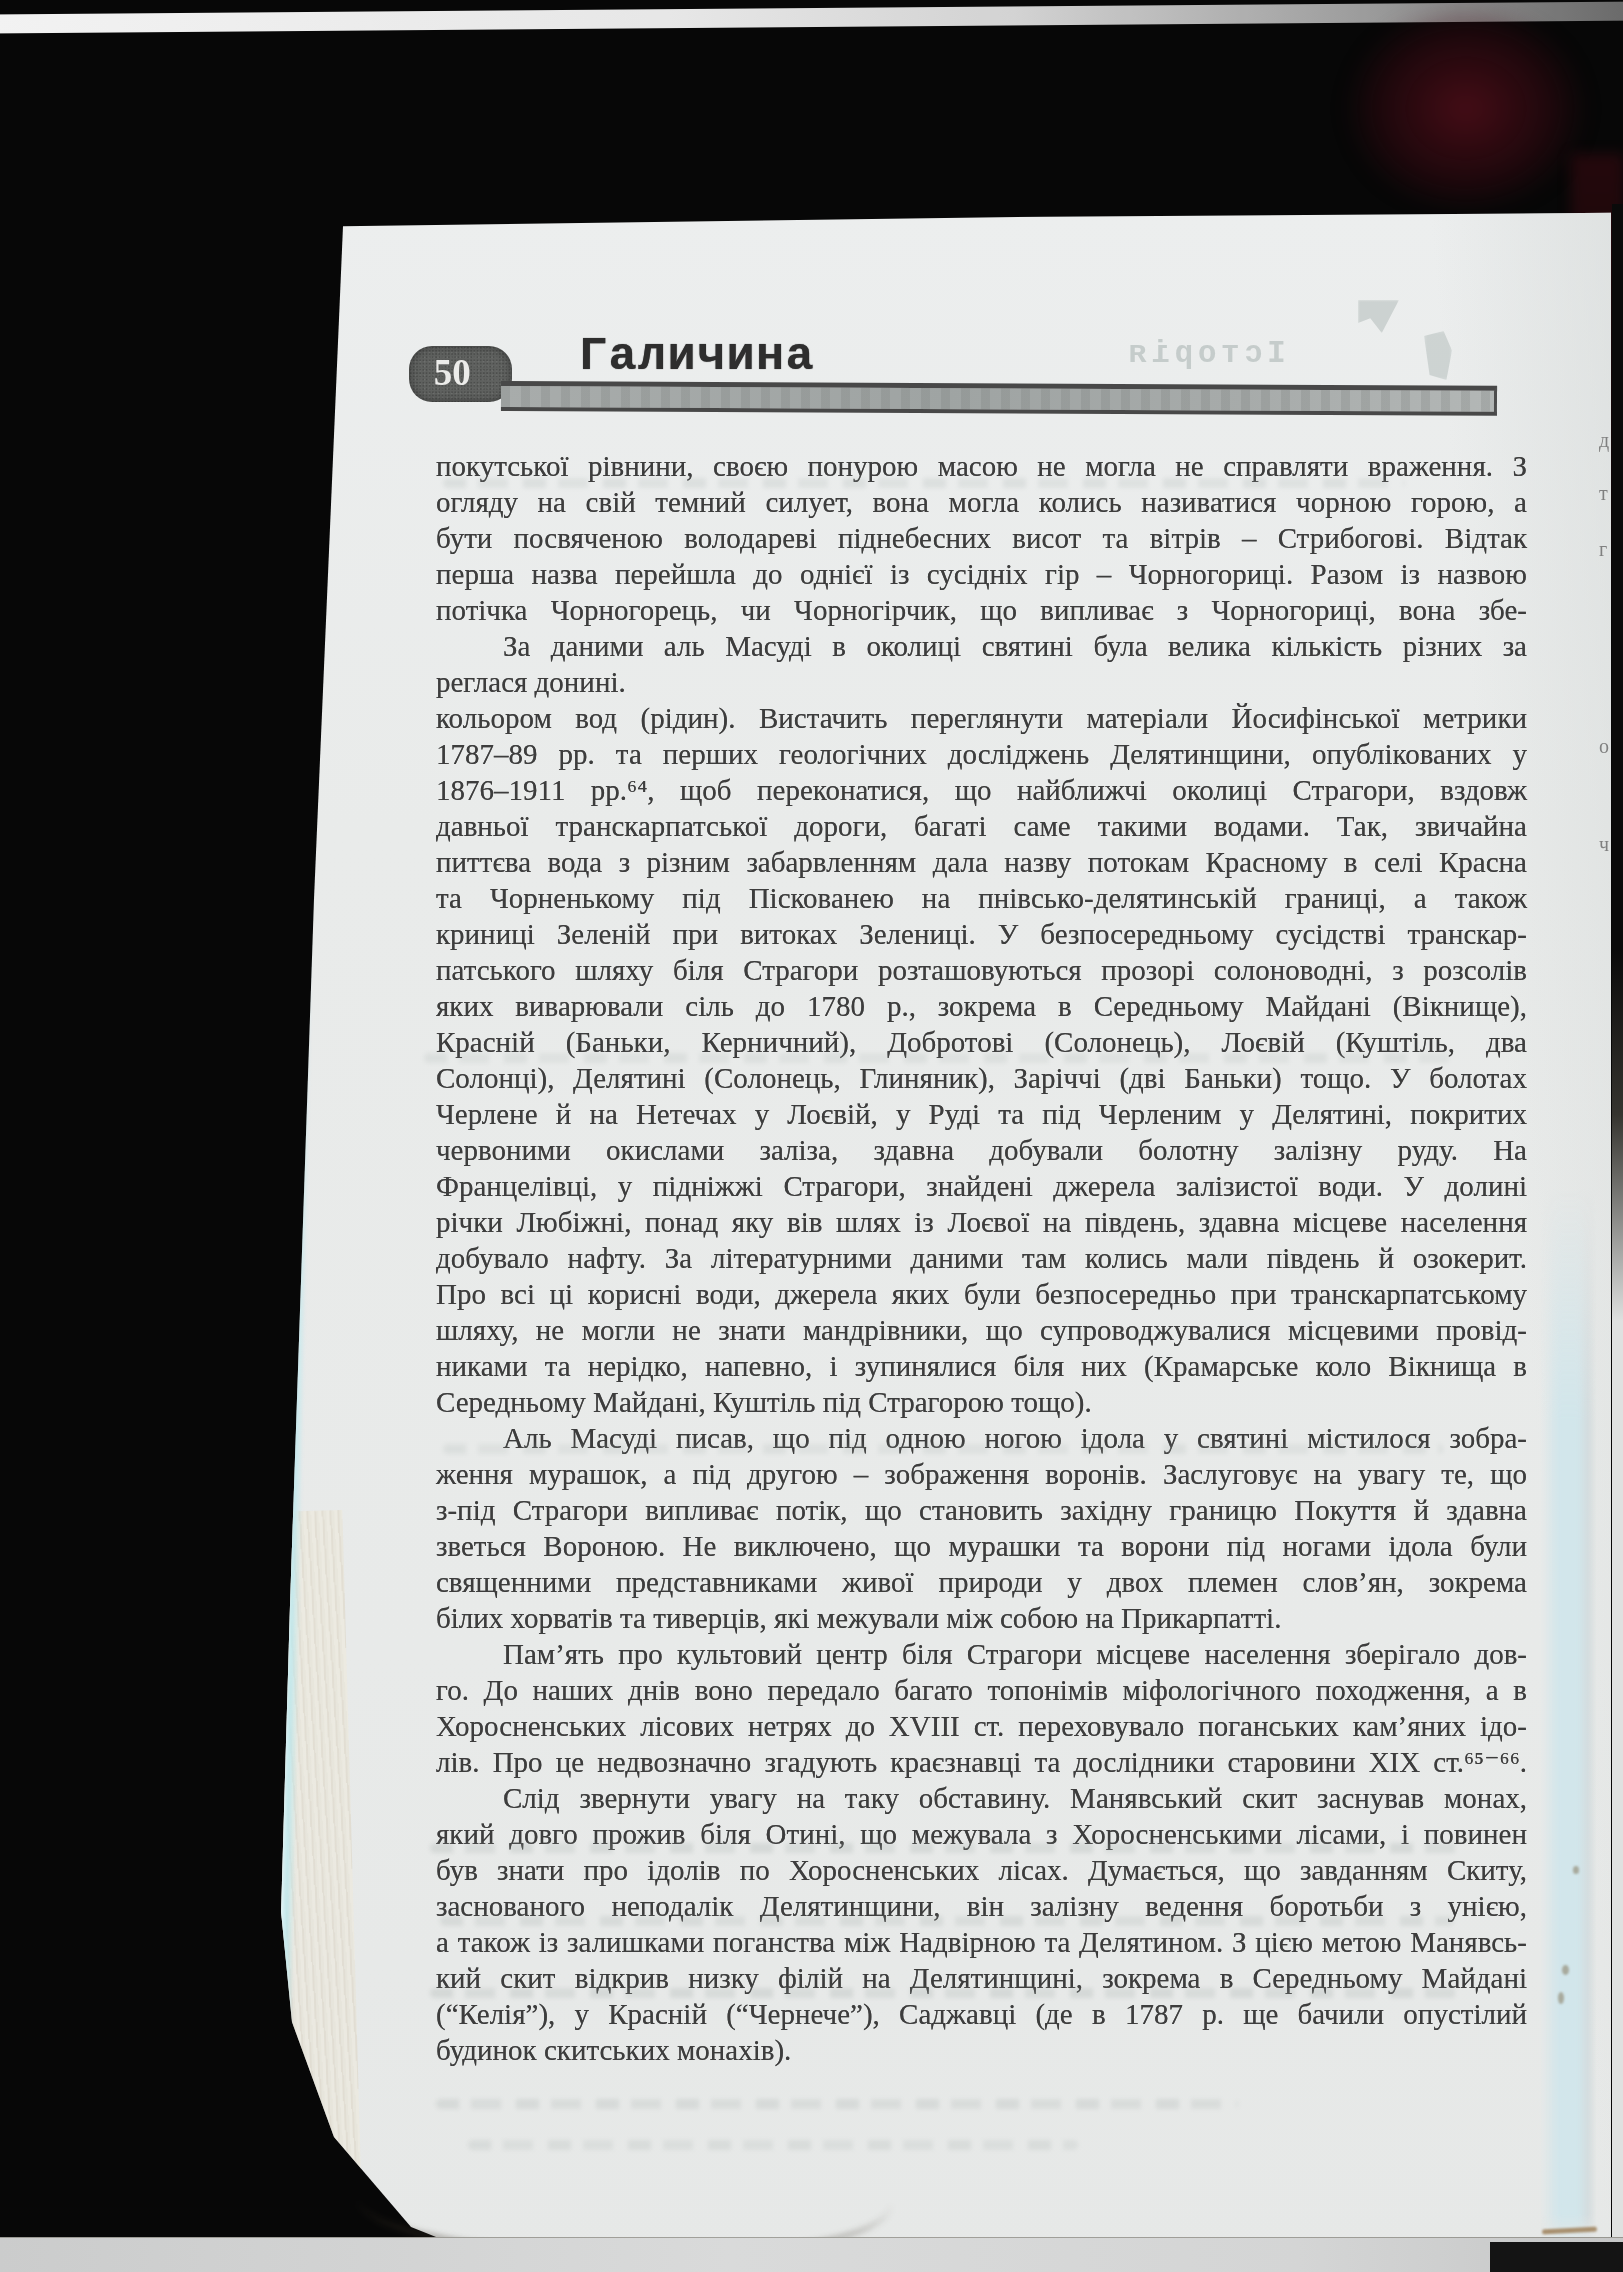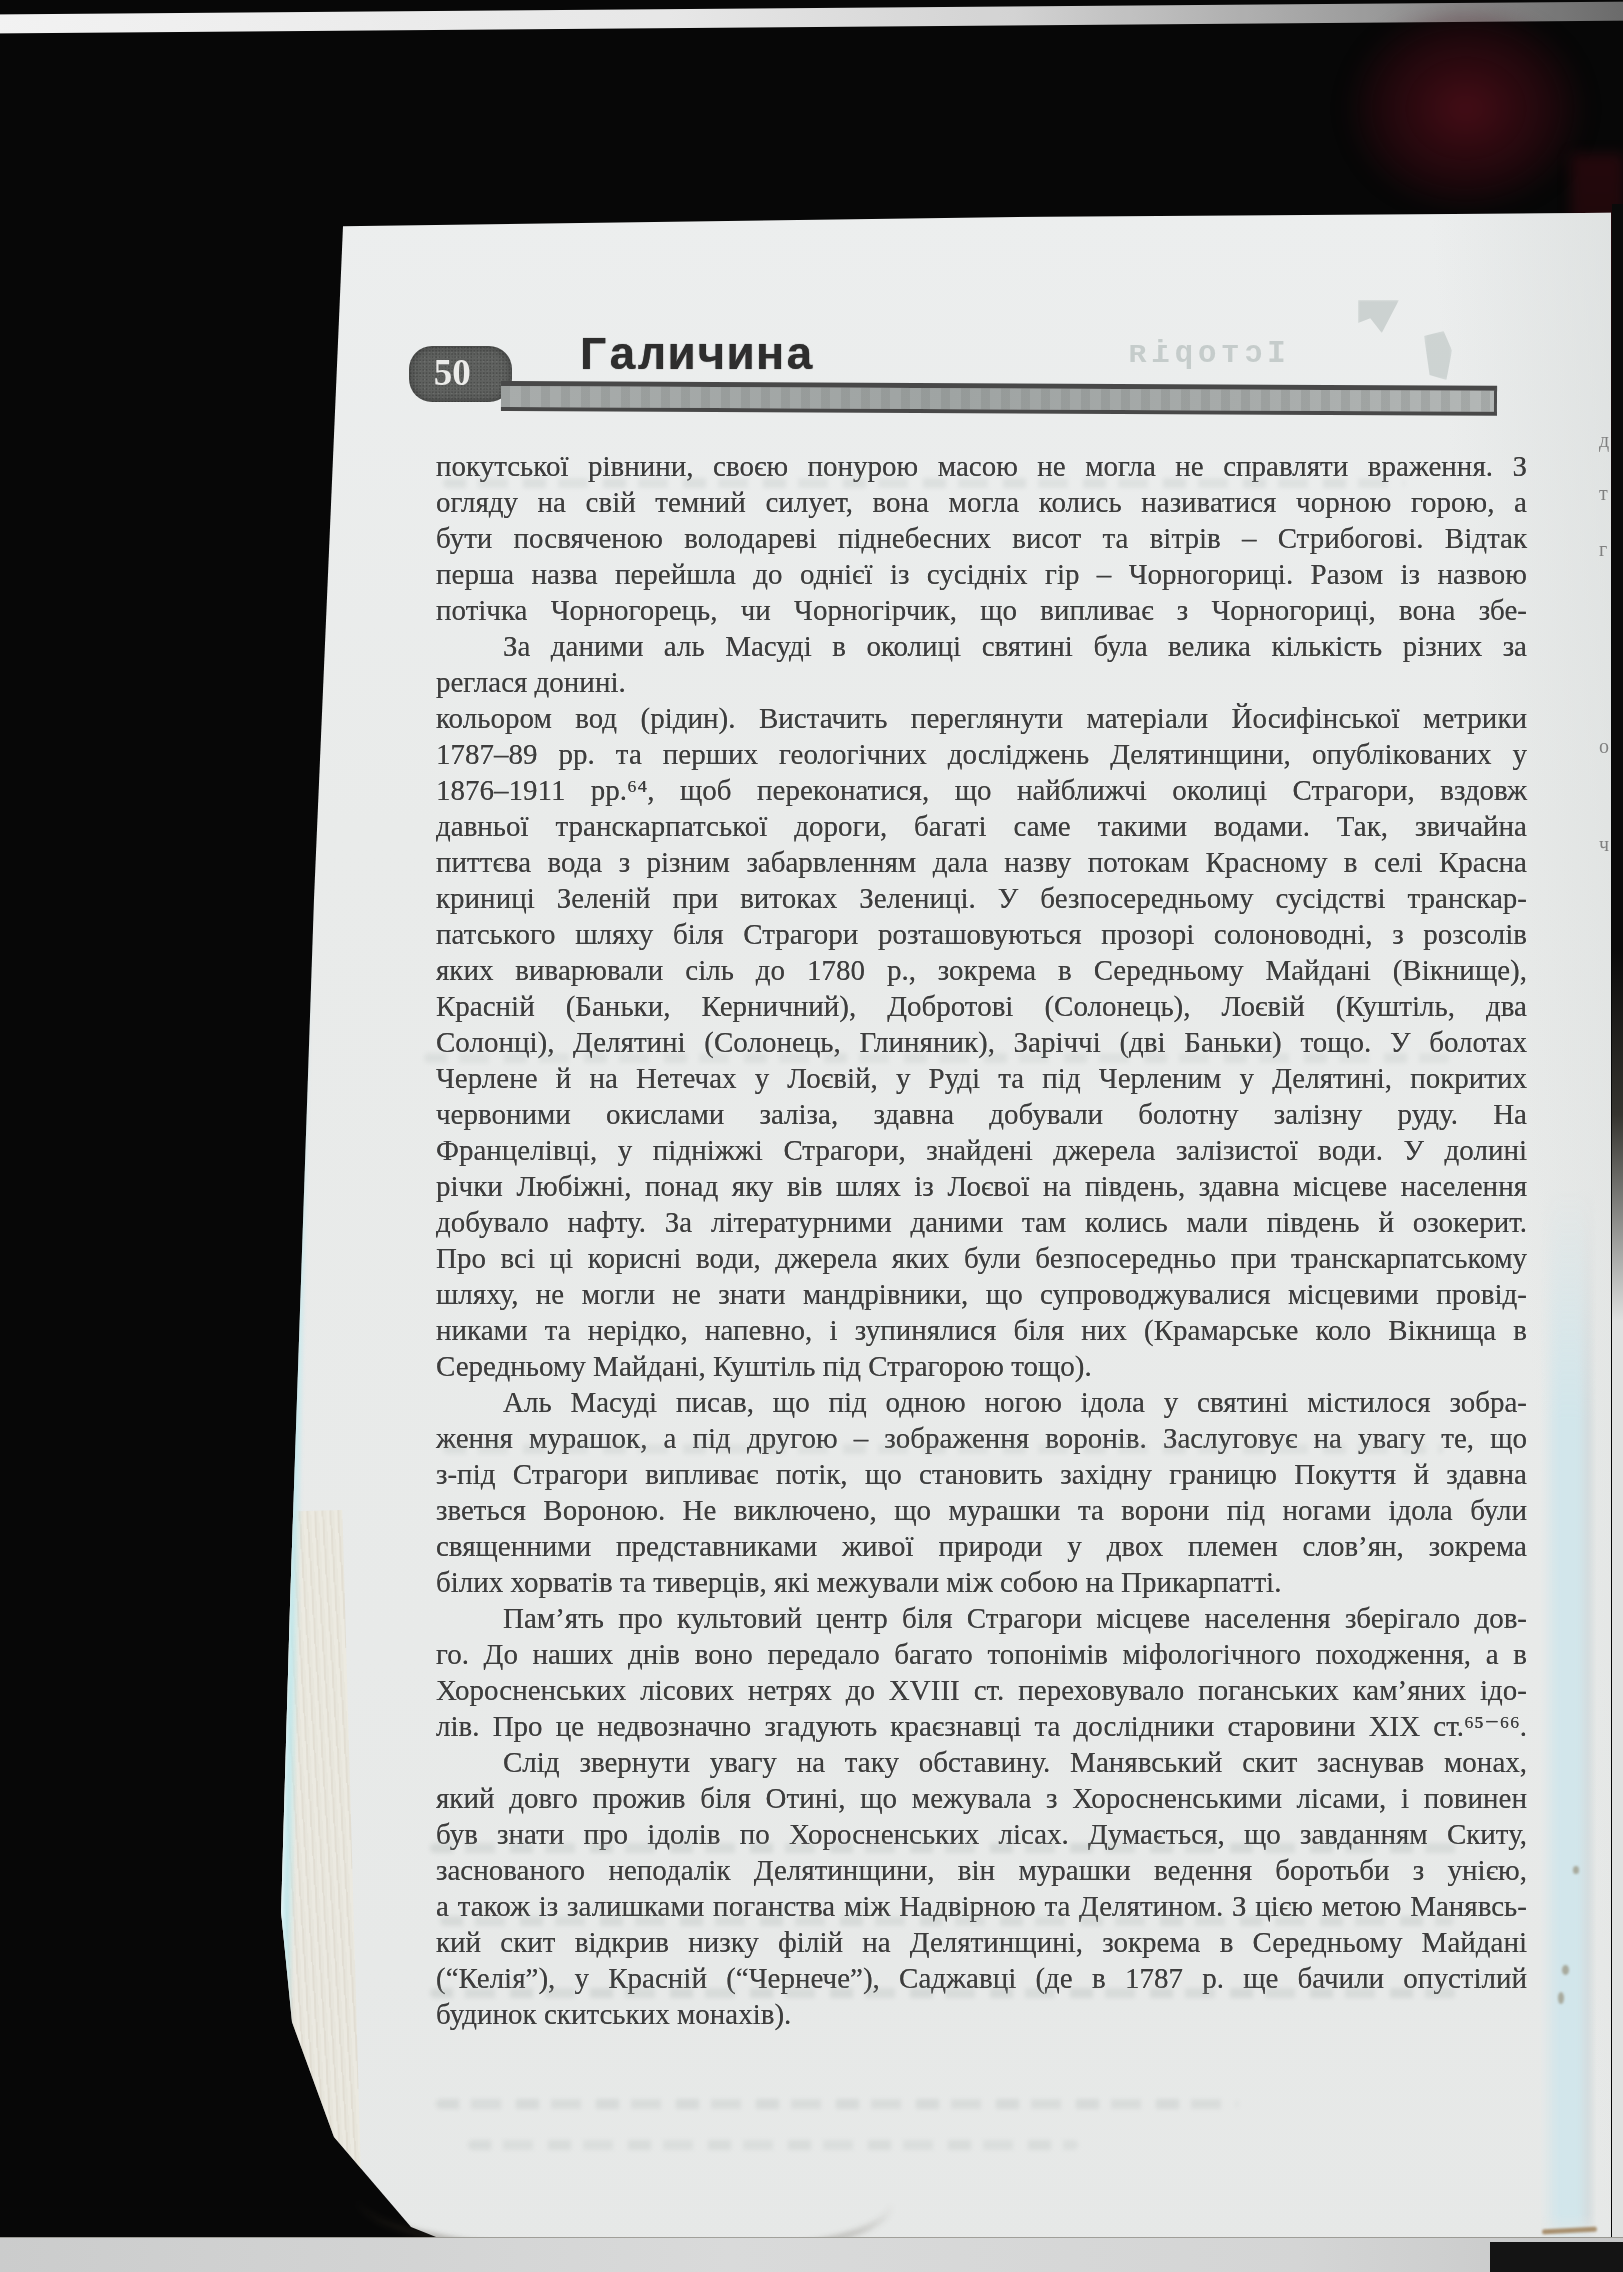--- a/index.html
+++ b/index.html
@@ -175,20 +175,21 @@
       <div class="line">бути посвяченою володареві піднебесних висот та вітрів – Стрибогові. Відтак</div>
       <div class="line">перша назва перейшла до однієї із сусідніх гір – Чорногориці. Разом із назвою</div>
       <div class="line">потічка Чорногорець, чи Чорногірчик, що випливає з Чорногориці, вона збе-</div>
       <div class="line indent">За даними аль Масуді в околиці святині була велика кількість різних за</div>
       <div class="line short">реглася донині.</div>
       <div class="line">кольором вод (рідин). Вистачить переглянути матеріали Йосифінської метрики</div>
       <div class="line">1787–89 рр. та перших геологічних досліджень Делятинщини, опублікованих у</div>
       <div class="line">1876–1911 рр.⁶⁴, щоб переконатися, що найближчі околиці Страгори, вздовж</div>
       <div class="line">давньої транскарпатської дороги, багаті саме такими водами. Так, звичайна</div>
       <div class="line">питтєва вода з різним забарвленням дала назву потокам Красному в селі Красна</div>
+      <div class="line">та Чорненькому під Піскованею на пнівсько-делятинській границі, а також</div>
       <div class="line">криниці Зеленій при витоках Зелениці. У безпосередньому сусідстві транскар-</div>
       <div class="line">патського шляху біля Страгори розташовуються прозорі солоноводні, з розсолів</div>
       <div class="line">яких виварювали сіль до 1780 р., зокрема в Середньому Майдані (Вікнище),</div>
       <div class="line">Красній (Баньки, Керничний), Добротові (Солонець), Лоєвій (Куштіль, два</div>
       <div class="line">Солонці), Делятині (Солонець, Глиняник), Заріччі (дві Баньки) тощо. У болотах</div>
       <div class="line">Черлене й на Нетечах у Лоєвій, у Руді та під Черленим у Делятині, покритих</div>
       <div class="line">червоними окислами заліза, здавна добували болотну залізну руду. На</div>
       <div class="line">Францелівці, у підніжжі Страгори, знайдені джерела залізистої води. У долині</div>
       <div class="line">річки Любіжні, понад яку вів шлях із Лоєвої на південь, здавна місцеве населення</div>
       <div class="line">добувало нафту. За літературними даними там колись мали південь й озокерит.</div>
@@ -202,21 +203,21 @@
       <div class="line">зветься Вороною. Не виключено, що мурашки та ворони під ногами ідола були</div>
       <div class="line">священними представниками живої природи у двох племен слов’ян, зокрема</div>
       <div class="line short">білих хорватів та тиверців, які межували між собою на Прикарпатті.</div>
       <div class="line indent">Пам’ять про культовий центр біля Страгори місцеве населення зберігало дов-</div>
       <div class="line">го. До наших днів воно передало багато топонімів міфологічного походження, а в</div>
       <div class="line">Хоросненських лісових нетрях до XVIII ст. переховувало поганських кам’яних ідо-</div>
       <div class="line">лів. Про це недвозначно згадують краєзнавці та дослідники старовини XIX ст.⁶⁵⁻⁶⁶.</div>
       <div class="line indent">Слід звернути увагу на таку обставину. Манявський скит заснував монах,</div>
       <div class="line">який довго прожив біля Отині, що межувала з Хоросненськими лісами, і повинен</div>
       <div class="line">був знати про ідолів по Хоросненських лісах. Думається, що завданням Скиту,</div>
-      <div class="line">заснованого неподалік Делятинщини, він мурашки ведення боротьби з унією,</div>
+      <div class="line">заснованого неподалік Делятинщини, він залізну ведення боротьби з унією,</div>
       <div class="line">а також із залишками поганства між Надвірною та Делятином. З цією метою Манявсь-</div>
       <div class="line">кий скит відкрив низку філій на Делятинщині, зокрема в Середньому Майдані</div>
       <div class="line">(“Келія”), у Красній (“Чернече”), Саджавці (де в 1787 р. ще бачили опустілий</div>
       <div class="line short">будинок скитських монахів).</div>
     </div>
 
   <div class="ghost" style="left:167px;top:269px;width:962px;opacity:.35"></div>
   <div class="ghost" style="left:148px;top:844px;width:1027px;opacity:.3"></div>
   <div class="ghost" style="left:167px;top:1235px;width:1001px;opacity:.3"></div>
   <div class="ghost" style="left:154px;top:1634px;width:1039px;opacity:.45"></div>

